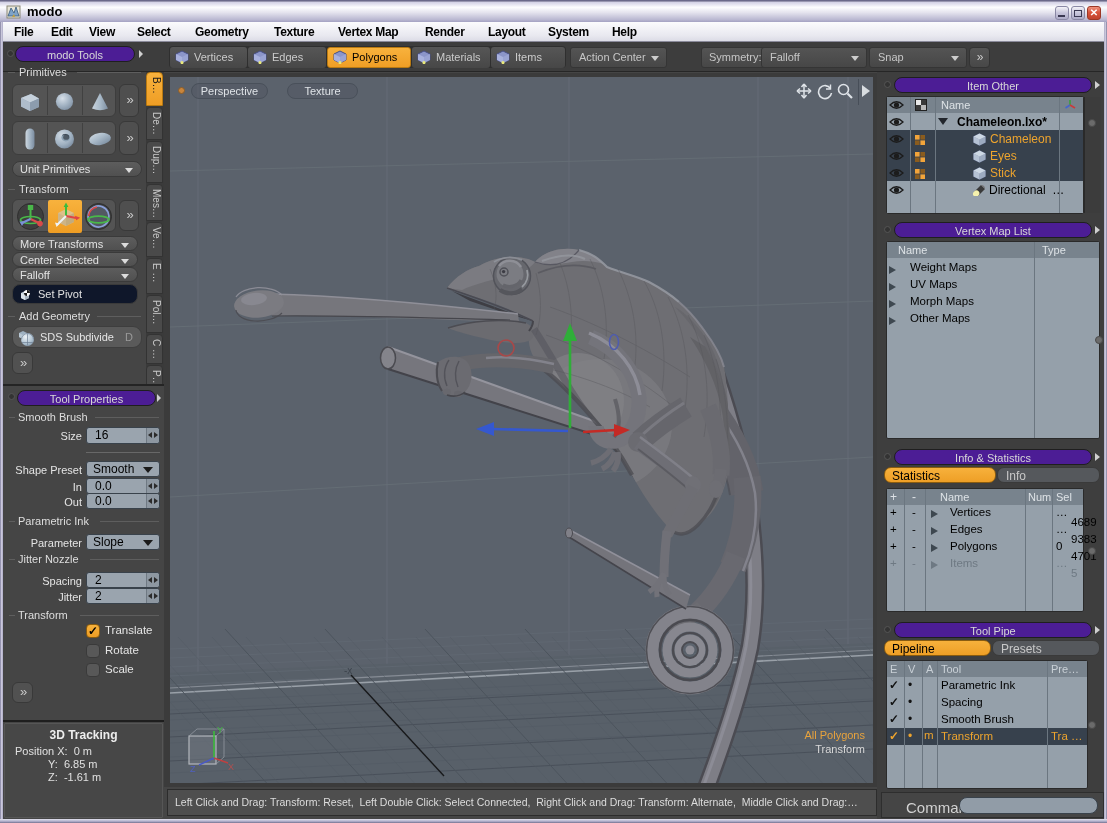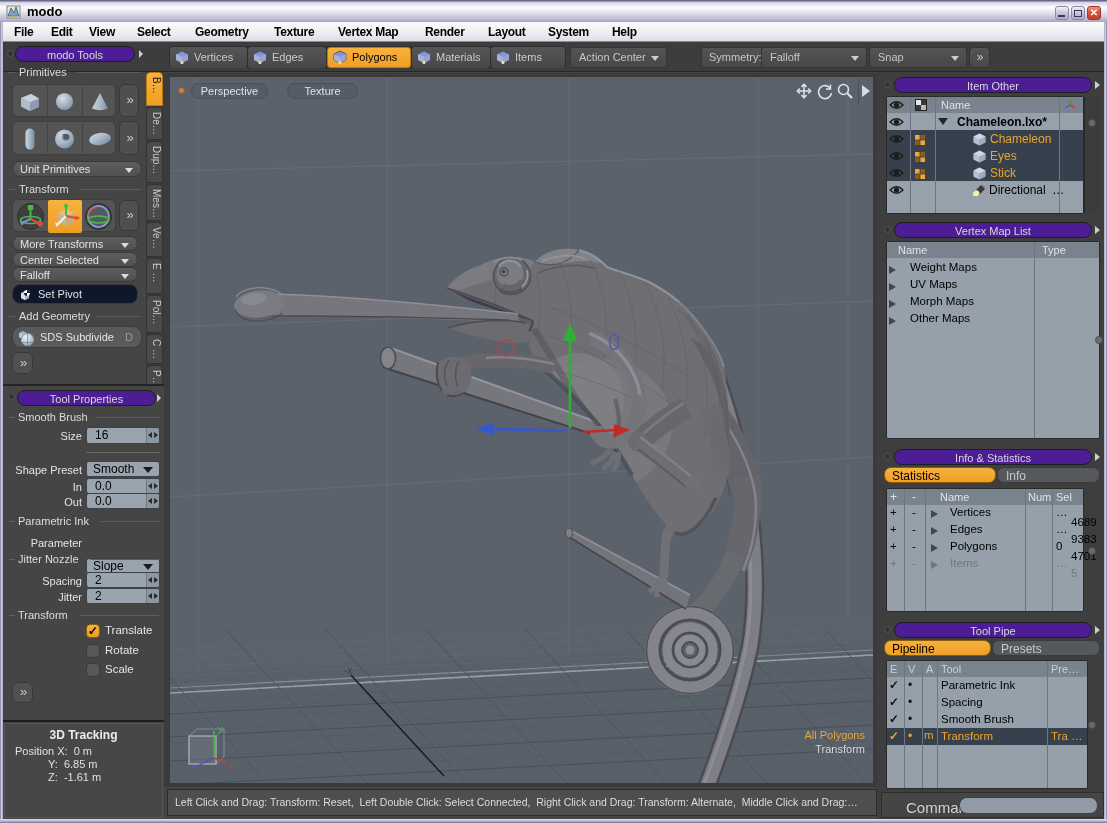--- a/index.html
+++ b/index.html
@@ -339,21 +339,21 @@
     </span></div>
 <div class="abs tp-label" style="left:30px; top:496px; width:52px;">Out</div>
 <div class="abs input" style="left:86px; top:493px; width:74px; height:16px; line-height:14px; padding-left:8px;">0.0<span class="spinner">
       <span class="spl"></span>
       <span class="spr"></span>
     </span></div>
 <div class="abs sec-line" style="left:9px; top:521px; width:6px;"></div>
 <div class="abs sec-label" style="left:18px; top:515px;">Parametric Ink</div>
 <div class="abs sec-line" style="left:100px; top:521px; width:59px;"></div>
 <div class="abs tp-label" style="left:10px; top:537px; width:72px;">Parameter</div>
-<div class="abs input" style="left:86px; top:534px; width:74px; height:16px; line-height:14px; padding-left:6px;margin-top:24px;">Slope<span class="abs" style="right:6px; top:5px; width:0; height:0; border-top:6px solid #1a1a1a; border-left:5px solid transparent; border-right:5px solid transparent;"></span></div>
+<div class="abs input" style="left:86px; top:534px; width:74px; height:16px; line-height:14px; padding-left:6px;">Slope<span class="abs" style="right:6px; top:5px; width:0; height:0; border-top:6px solid #1a1a1a; border-left:5px solid transparent; border-right:5px solid transparent;"></span></div>
 <div class="abs sec-line" style="left:9px; top:559px; width:6px;"></div>
 <div class="abs sec-label" style="left:18px; top:553px;">Jitter Nozzle</div>
 <div class="abs sec-line" style="left:90px; top:559px; width:69px;"></div>
 <div class="abs tp-label" style="left:10px; top:575px; width:72px;">Spacing</div>
 <div class="abs input" style="left:86px; top:572px; width:74px; height:16px; line-height:14px; padding-left:8px;">2<span class="spinner">
       <span class="spl"></span>
       <span class="spr"></span>
     </span></div>
 <div class="abs tp-label" style="left:10px; top:591px; width:72px;">Jitter</div>
 <div class="abs input" style="left:86px; top:588px; width:74px; height:16px; line-height:14px; padding-left:8px;">2<span class="spinner">

